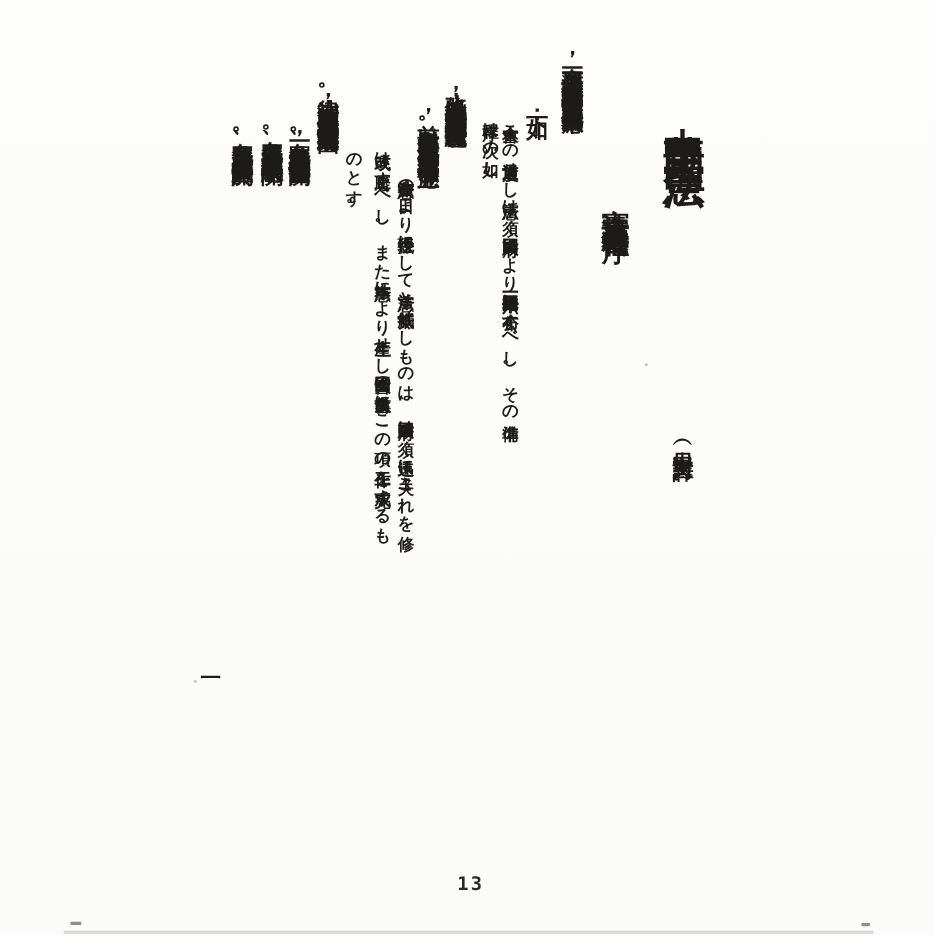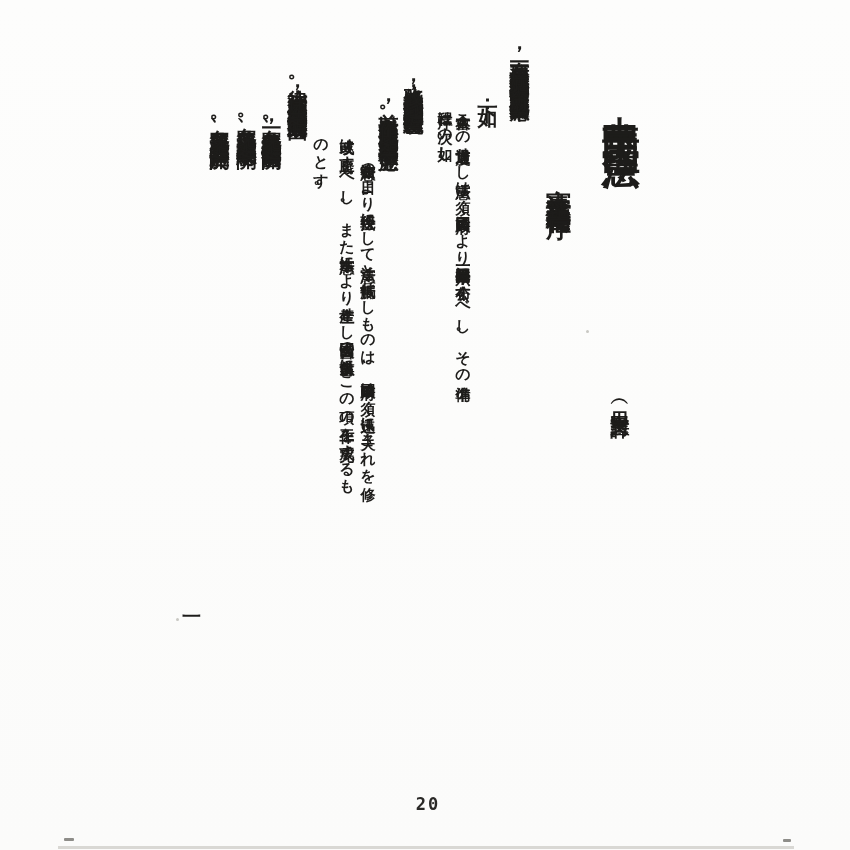--- a/index.html
+++ b/index.html
@@ -134,21 +134,21 @@
   <div class="vcol zh" style="left:286px; top:104px;">（二）憲法公布後，國民政府應依照憲法之規定，于三個月內制定並公布左列法律。</div>
 
   <div class="vcol zh" style="left:260px; top:118px;">一、關于國民大會之組織，國民大會代表之選舉罷免。</div>
 
   <div class="vcol zh" style="left:235px; top:118px;">二、關于總統副總統之選舉罷免。</div>
 
   <div class="vcol zh" style="left:208px; top:118px;">三、關於立法委員之選舉罷免。</div>
 
   <div class="margin-mark">一</div>
 
-  <div class="page-number">20</div>
+  <div class="page-number">13</div>
 
   <div class="bottom-edge"></div>
   <div class="dash-artifact dash-left"></div>
   <div class="dash-artifact dash-right"></div>
   <div class="speck speck-1"></div>
   <div class="speck speck-2"></div>
 
 </div>
 
 </body></html>

